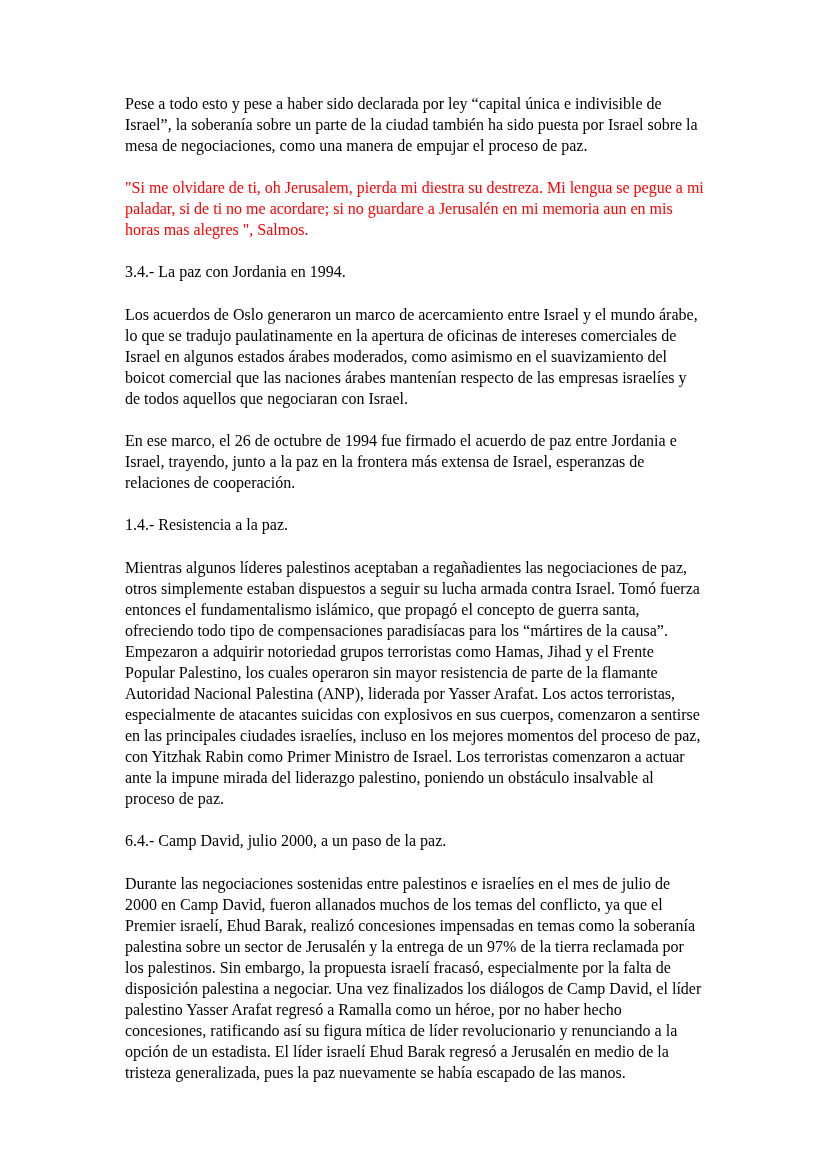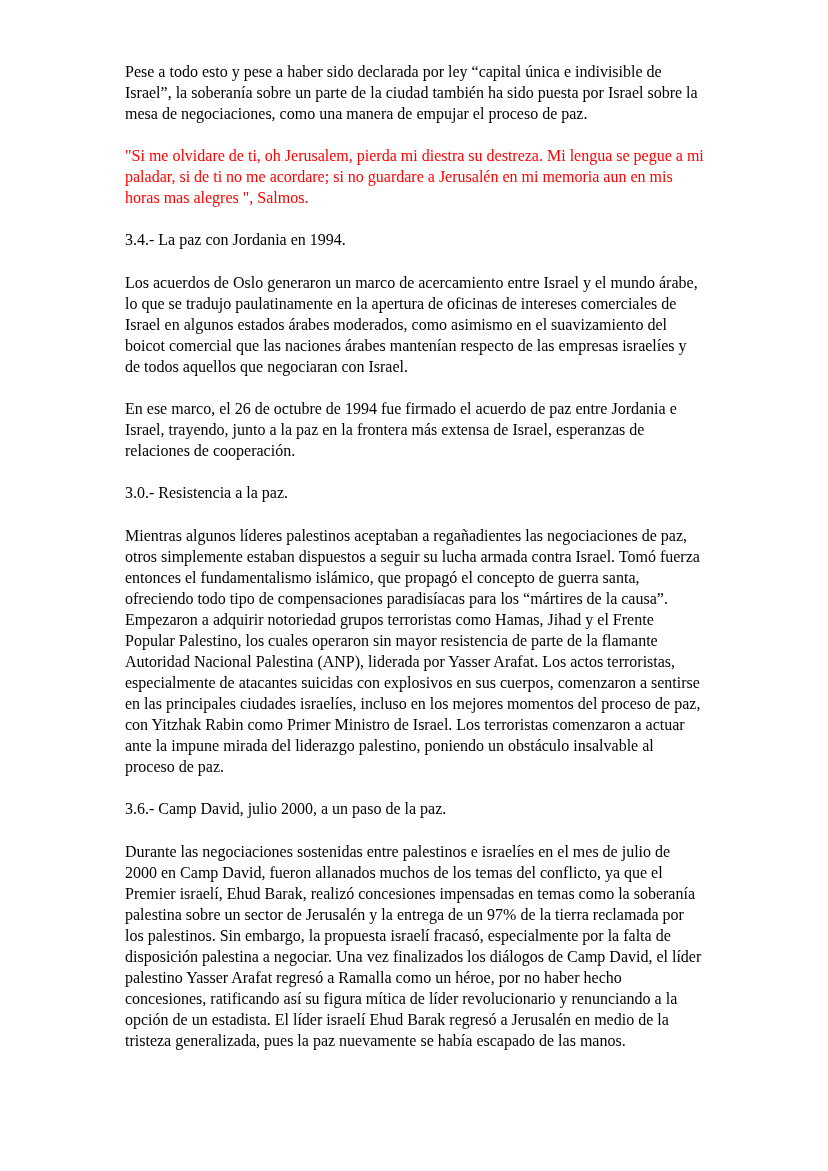--- a/index.html
+++ b/index.html
@@ -5,21 +5,21 @@
   html, body {
     margin: 0;
     padding: 0;
     background: #ffffff;
   }
   .page {
     width: 828px;
     height: 1171px;
     background: #ffffff;
     box-sizing: border-box;
-    padding: 61px 124px 0 125px;
+    padding: 93px 124px 0 125px;
     font-family: "Liberation Serif", serif;
     font-size: 16px;
     line-height: 21px;
     color: #000000;
     text-align: left;
     overflow: hidden;
   }
   .block {
     margin: 0 0 21px 0;
     padding: 0;
@@ -41,20 +41,20 @@
   <p class="block">Pese a todo esto y pese a haber sido declarada por ley “capital única e indivisible de Israel”, la soberanía sobre un parte de la ciudad también ha sido puesta por Israel sobre la mesa de negociaciones, como una manera de empujar el proceso de paz.</p>
 
   <p class="block quote">"Si me olvidare de ti, oh Jerusalem, pierda mi diestra su destreza. Mi lengua se pegue a mi paladar, si de ti no me acordare; si no guardare a Jerusalén en mi memoria aun en mis horas mas alegres ", Salmos.</p>
 
   <h3 class="block heading">3.4.- La paz con Jordania en 1994.</h3>
 
   <p class="block">Los acuerdos de Oslo generaron un marco de acercamiento entre Israel y el mundo árabe, lo que se tradujo paulatinamente en la apertura de oficinas de intereses comerciales de Israel en algunos estados árabes moderados, como asimismo en el suavizamiento del boicot comercial que las naciones árabes mantenían respecto de las empresas israelíes y de todos aquellos que negociaran con Israel.</p>
 
   <p class="block">En ese marco, el 26 de octubre de 1994 fue firmado el acuerdo de paz entre Jordania e Israel, trayendo, junto a la paz en la frontera más extensa de Israel, esperanzas de relaciones de cooperación.</p>
 
-  <h3 class="block heading">3.0.- Resistencia a la paz.</h3>
+  <h3 class="block heading">1.4.- Resistencia a la paz.</h3>
 
   <p class="block">Mientras algunos líderes palestinos aceptaban a regañadientes las negociaciones de paz, otros simplemente estaban dispuestos a seguir su lucha armada contra Israel. Tomó fuerza entonces el fundamentalismo islámico, que propagó el concepto de guerra santa, ofreciendo todo tipo de compensaciones paradisíacas para los “mártires de la causa”. Empezaron a adquirir notoriedad grupos terroristas como Hamas,  Jihad y el Frente Popular Palestino, los cuales operaron sin mayor resistencia de parte de la flamante Autoridad Nacional Palestina (ANP), liderada por Yasser Arafat. Los actos terroristas, especialmente de atacantes suicidas con explosivos en sus cuerpos, comenzaron a sentirse en las principales ciudades israelíes, incluso en los mejores momentos del proceso de paz, con Yitzhak Rabin como Primer Ministro de Israel. Los terroristas comenzaron a actuar ante la impune mirada del liderazgo palestino, poniendo un obstáculo insalvable al proceso de paz.</p>
 
-  <h3 class="block heading">3.6.- Camp David, julio 2000, a un paso de la paz.</h3>
+  <h3 class="block heading">6.4.- Camp David, julio 2000, a un paso de la paz.</h3>
 
   <p class="block">Durante las negociaciones sostenidas entre palestinos e israelíes en el mes de julio de 2000 en Camp David, fueron allanados muchos de los temas del conflicto, ya que el Premier israelí, Ehud Barak, realizó concesiones impensadas en temas como la soberanía palestina sobre un sector de Jerusalén y la entrega de un 97% de la tierra reclamada por los palestinos. Sin embargo, la propuesta israelí fracasó, especialmente por la falta de disposición palestina a negociar. Una vez finalizados los diálogos de Camp David, el líder palestino Yasser Arafat regresó a Ramalla como un héroe, por no haber hecho concesiones, ratificando así su figura mítica de líder revolucionario y renunciando a la opción de un estadista. El líder israelí Ehud Barak regresó a Jerusalén en medio de la tristeza generalizada, pues la paz nuevamente se había escapado de las manos.</p>
 </div>
 
 </body></html>

